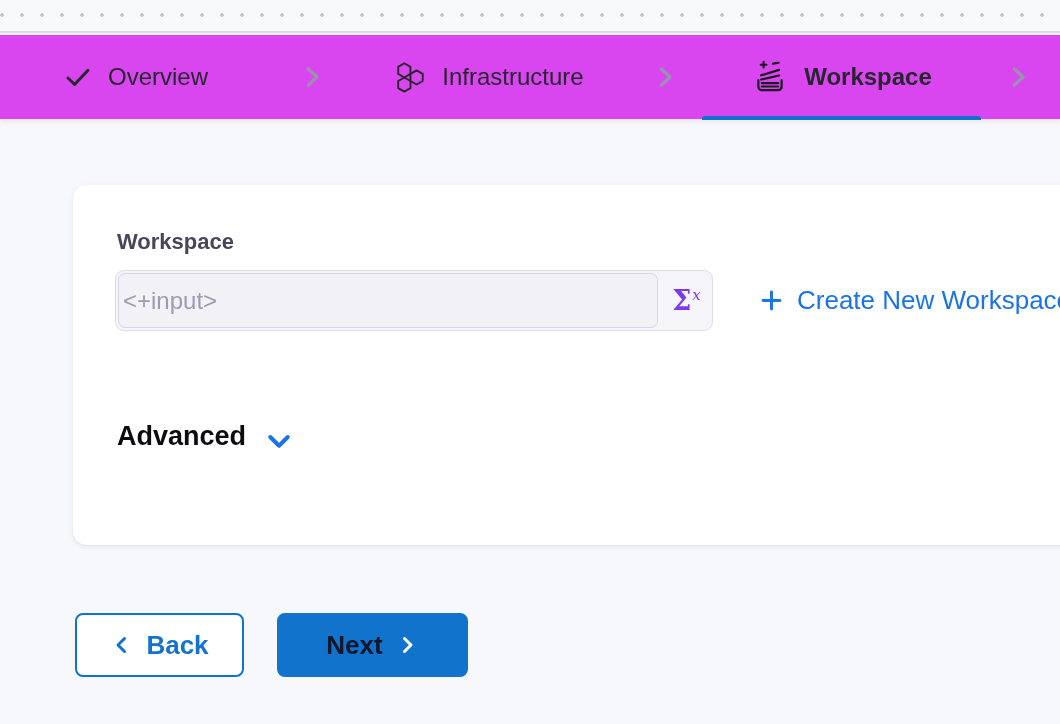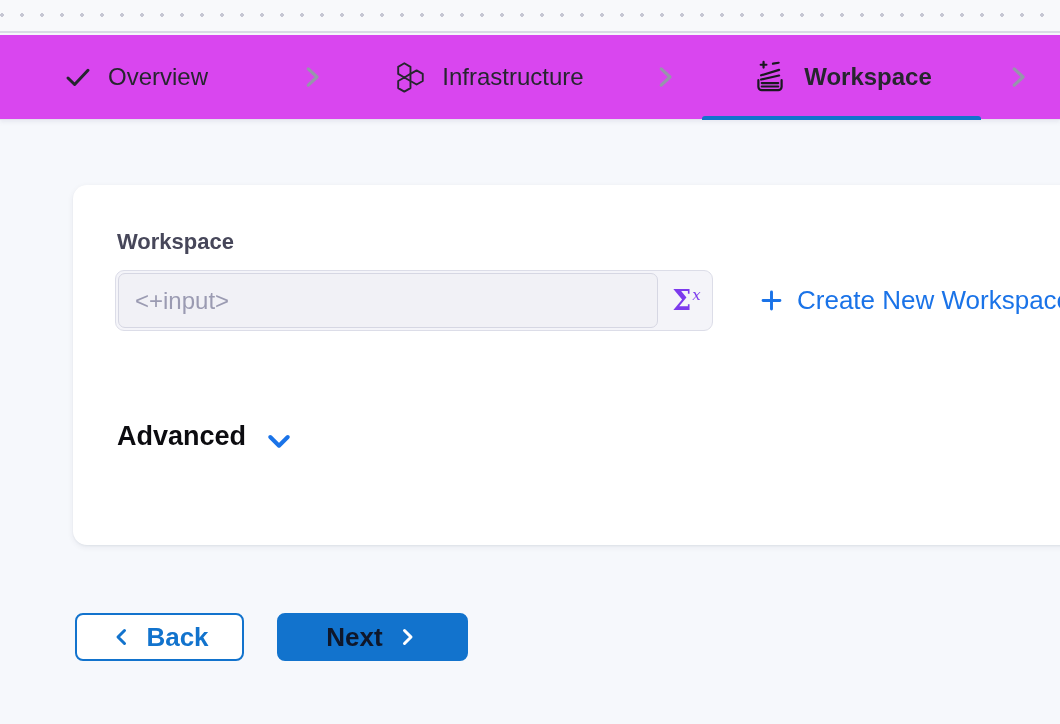--- a/index.html
+++ b/index.html
@@ -78,21 +78,21 @@
     border: 1px solid #dcdde8;
     border-radius: 9px;
     display: flex; align-items: stretch;
   }
   .text-input {
     flex: 1 1 auto;
     margin: 2px; 
     border: 1px solid #d6d7e3;
     border-radius: 7px;
     background: #f1f1f6;
-    padding: 0 16px;
+    padding: 0 4px;
     font-family: "Liberation Sans", sans-serif;
     font-size: 24px; color: #3c3c4c;
     outline: none;
     min-width: 0;
   }
   .text-input::placeholder { color: #9b9bb2; opacity: 1; }
   .sigma-btn {
     flex: 0 0 52px;
     display: flex; align-items: center; justify-content: center;
     cursor: pointer;
@@ -120,21 +120,21 @@
   .advanced-toggle {
     position: absolute; left: 44px; top: 236px;
     display: flex; align-items: flex-end; gap: 18px;
     cursor: pointer;
   }
   .advanced-label {
     font-size: 27px; font-weight: 700; color: #0c0c10;
   }
   
   .btn {
-    position: absolute; top: 613px; height: 48px;
+    position: absolute; top: 613px; height: 64px;
     display: flex; align-items: center; justify-content: center;
     gap: 12px;
     border-radius: 8px;
     font-family: "Liberation Sans", sans-serif;
     font-size: 26px; font-weight: 700;
     cursor: pointer;
   }
   .back-btn {
     left: 75px; width: 169px;
     background: #ffffff;

